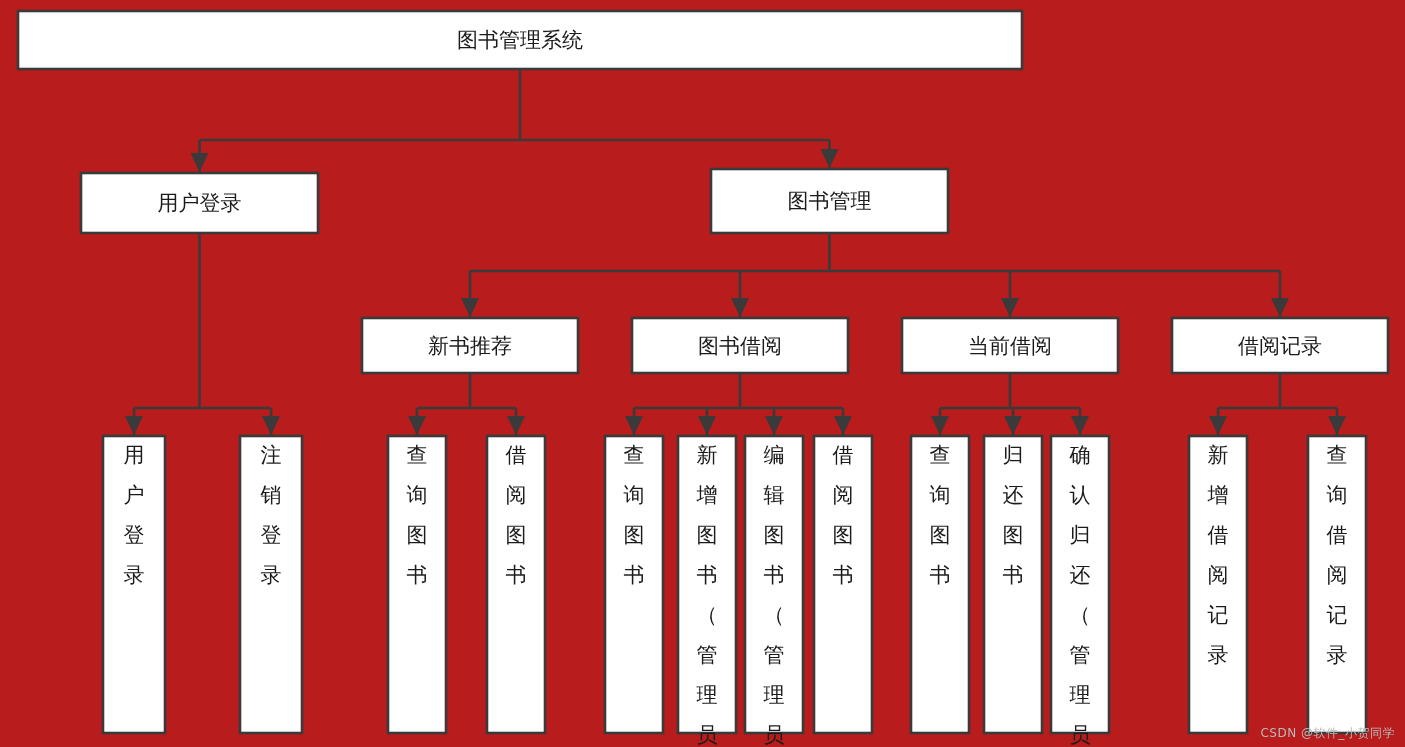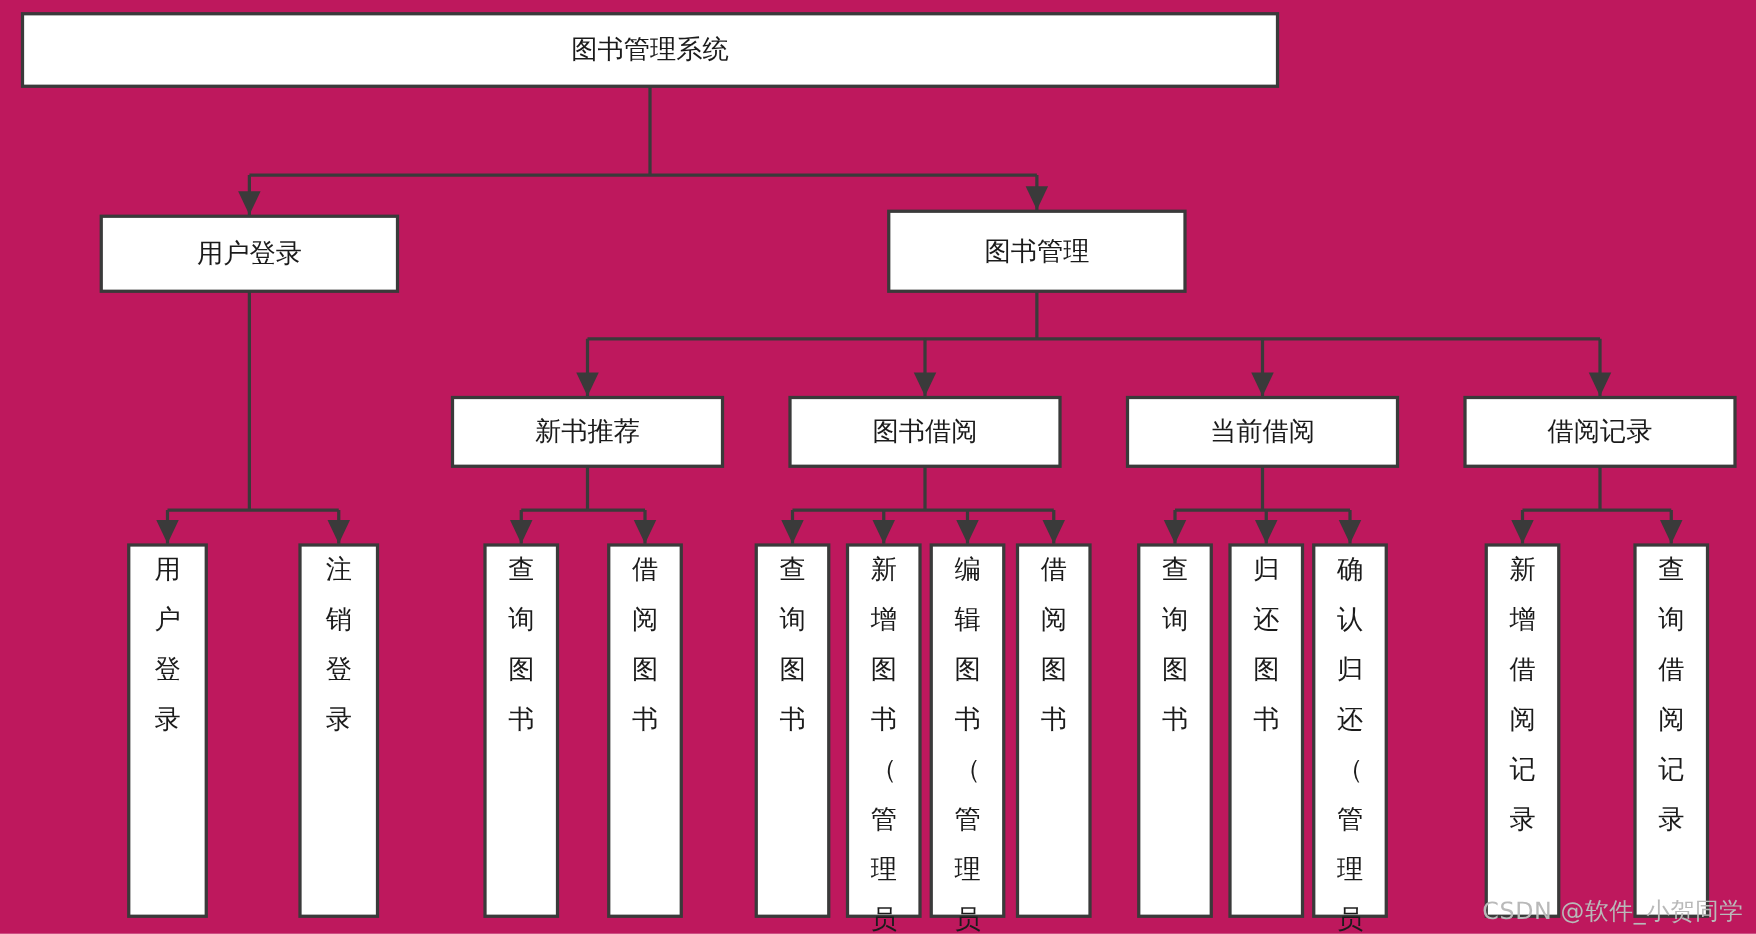--- a/index.html
+++ b/index.html
@@ -11,21 +11,21 @@
     width: 1405px;
     height: 747px;
     font-family: "DejaVu Sans", "Liberation Sans", sans-serif;
     overflow: hidden;
     position: relative;
   }
   #diagram-root {
     position: relative;
     width: 1405px;
     height: 747px;
-    background: #be185d;
+    background: #b91c1c;
   }
   svg.flow {
     position: absolute;
     top: 0; left: 0;
     width: 1405px;
     height: 747px;
     display: block;
   }
   .node-box {
     fill: #ffffff;
@@ -53,21 +53,21 @@
     font-family: "DejaVu Sans", "Liberation Sans", sans-serif;
     font-size: 21px;
     fill: #1b1b1b;
     text-anchor: middle;
   }
   .watermark {
     position: absolute;
     right: 10px;
     bottom: 5px;
     font-family: "DejaVu Sans", "Liberation Sans", sans-serif;
-    font-size: 19px;
+    font-size: 12px;
     color: #b9b9b9;
     letter-spacing: 0.5px;
     white-space: nowrap;
     user-select: none;
   }
 </style>
 </head>
 <body>
 
 <div id="diagram-root">

